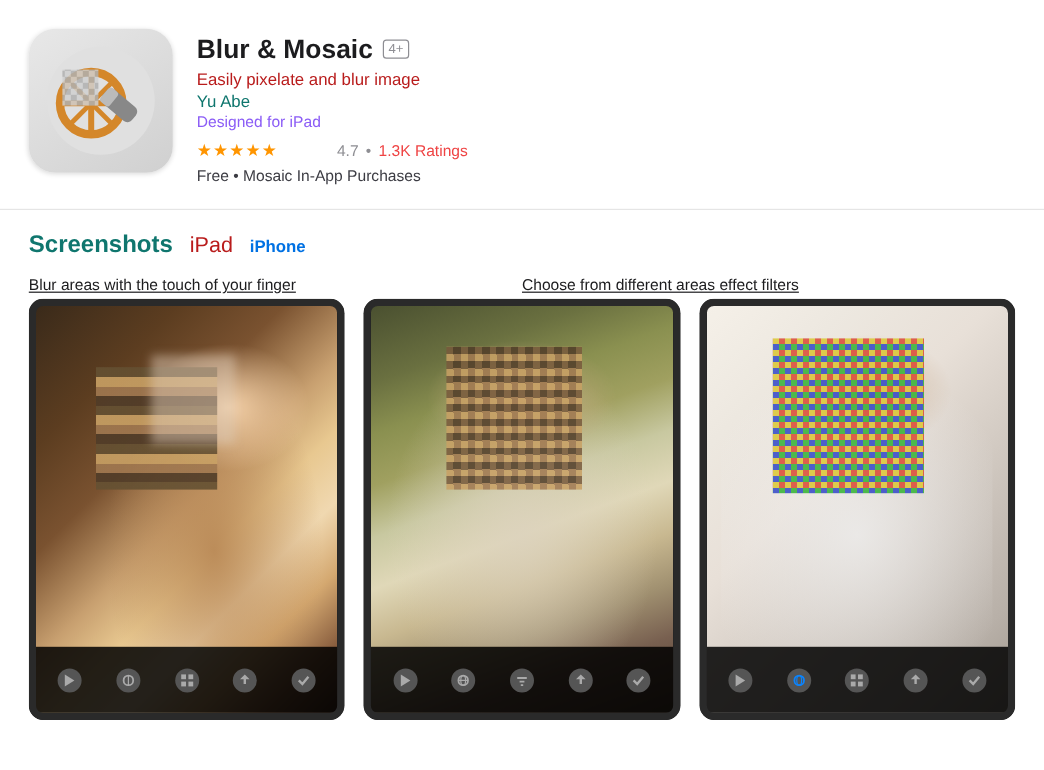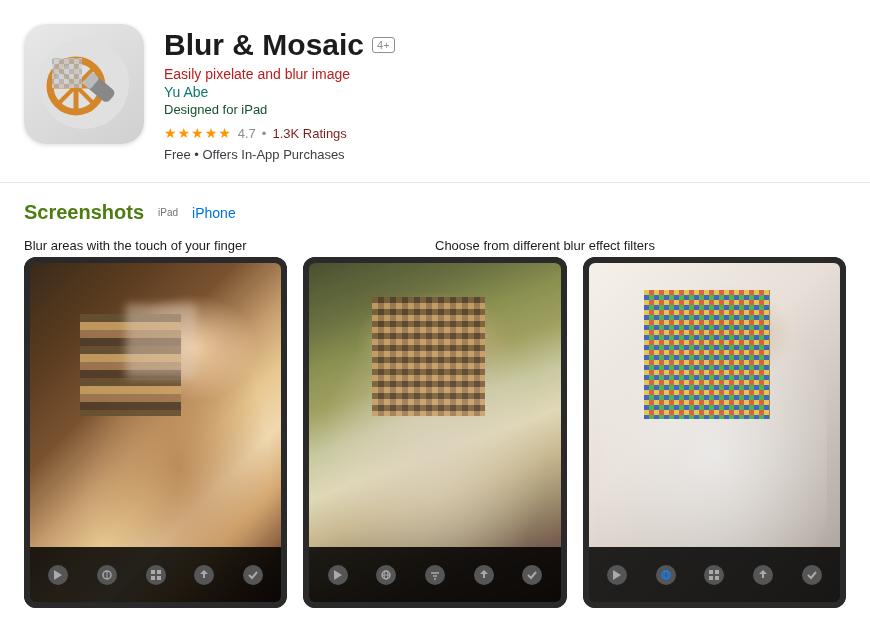--- a/index.html
+++ b/index.html
@@ -51,21 +51,21 @@
       flex: 1;
       padding-top: 4px;
     }
     .app-title-row {
       display: flex;
       align-items: center;
       gap: 8px;
       margin-bottom: 4px;
     }
     .app-title {
-      font-size: 30px;
+      font-size: 22px;
       font-weight: 700;
       color: #1c1c1e;
     }
     .age-badge {
       border: 1px solid #8e8e93;
       border-radius: 3px;
       padding: 1px 4px;
       font-size: 11px;
       color: #8e8e93;
       font-weight: 500;
@@ -76,83 +76,85 @@
       margin-bottom: 2px;
     }
     .app-developer {
       font-size: 14px;
       color: #0f766e;
       margin-bottom: 2px;
       cursor: pointer;
     }
     .app-designed-for {
       font-size: 13px;
-      color: #14532d;
+      color: #8b5cf6;
       margin-bottom: 8px;
     }
     .rating-row {
       display: flex;
       align-items: center;
       gap: 6px;
       margin-bottom: 6px;
     }
     .stars {
       color: #FF9500;
       font-size: 14px;
       letter-spacing: 1px;
     }
     .rating-number {
       font-size: 13px;
       color: #8e8e93;
+      margin-left: 43px;
     }
     .rating-dot {
       font-size: 13px;
       color: #8e8e93;
     }
     .rating-count {
       font-size: 13px;
-      color: #7f1d1d;
+      color: #ef4444;
     }
     .price-row {
       font-size: 13px;
       color: #3c3c43;
     }
 
     
     .screenshots-section {
       padding: 18px 24px 0 24px;
     }
     .screenshots-header {
       display: flex;
       align-items: center;
       gap: 14px;
       margin-bottom: 14px;
     }
     .screenshots-title {
       font-size: 20px;
       font-weight: 700;
-      color: #4d7c0f;
+      color: #0f766e;
     }
     .tab-ipad {
-      font-size: 10px;
-      color: #737373;
+      font-size: 18px;
+      color: #b91c1c;
       cursor: pointer;
       font-weight: 500;
     }
     .tab-iphone {
       font-size: 14px;
       color: #0071e3;
       cursor: pointer;
-      font-weight: 400;
+      font-weight: 700;
     }
 
     .screenshots-description-row {
       display: flex;
       gap: 0;
       margin-bottom: 4px;
+      text-decoration: underline;
     }
     .screenshot-desc {
       flex: 1;
       font-size: 13px;
       color: #1c1c1e;
       padding-right: 10px;
     }
 
     .screenshots-images-row {
       display: flex;
@@ -427,34 +429,34 @@
     </div>
     <div class="app-subtitle">Easily pixelate and blur image</div>
     <div class="app-developer">Yu Abe</div>
     <div class="app-designed-for">Designed for iPad</div>
     <div class="rating-row">
       <span class="stars">★★★★★</span>
       <span class="rating-number">4.7</span>
       <span class="rating-dot">•</span>
       <span class="rating-count">1.3K Ratings</span>
     </div>
-    <div class="price-row">Free • Offers In-App Purchases</div>
+    <div class="price-row">Free • Mosaic In-App Purchases</div>
   </div>
 </div>
 
 <div class="screenshots-section">
   <div class="screenshots-header">
     <span class="screenshots-title">Screenshots</span>
     <span class="tab-ipad">iPad</span>
     <span class="tab-iphone">iPhone</span>
   </div>
 
   <div class="screenshots-description-row">
     <div class="screenshot-desc">Blur areas with the touch of your finger</div>
-    <div class="screenshot-desc">Choose from different blur effect filters</div>
+    <div class="screenshot-desc">Choose from different areas effect filters</div>
   </div>
 
   <div class="screenshots-images-row">
 
     <div class="screenshot-item">
       <div class="ipad-frame">
         <div class="ipad-screen">
           <div class="ipad-statusbar">
             <span class="statusbar-text">9:41 AM</span>
             <span class="statusbar-text">▲ ■ ■</span>

